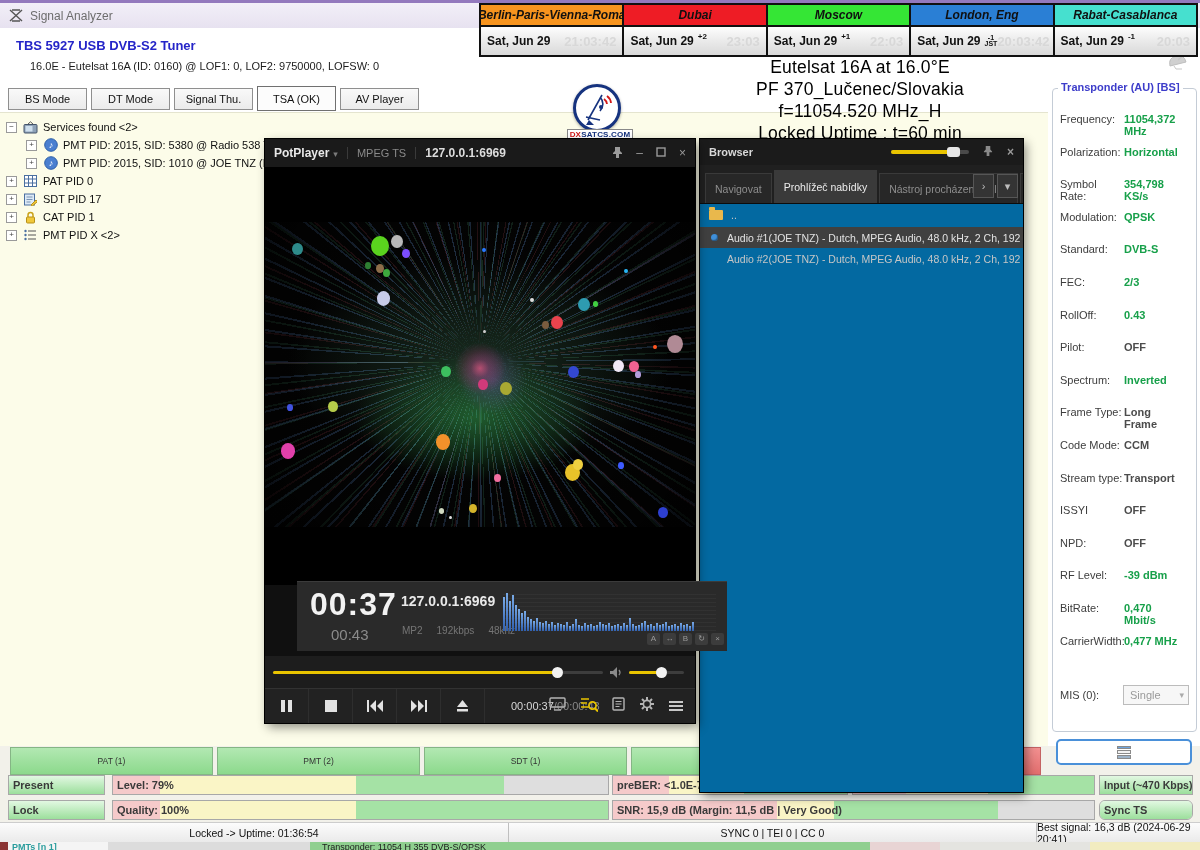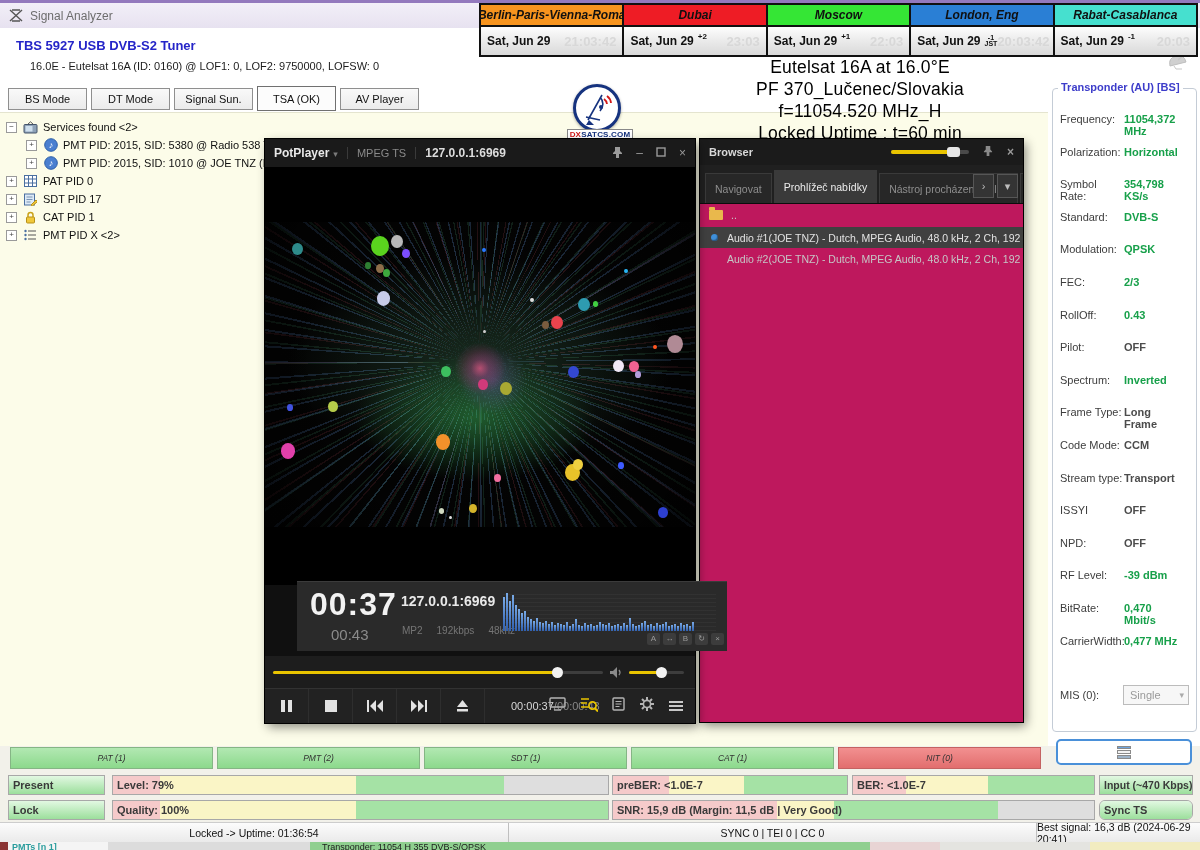--- a/index.html
+++ b/index.html
@@ -77,21 +77,21 @@
   .line .knob{position:absolute;top:-4px;width:11px;height:11px;background:#f2f2f2;border-radius:50%;margin-left:-5px;}
   .seek-line{left:8px;width:330px;} .vol-line{left:364px;width:55px;}
   .spk{position:absolute;left:344px;top:9px;}
   .pctrl{position:absolute;top:549px;left:0;width:430px;height:35px;background:#222;border-top:1px solid #323232;box-sizing:border-box;display:flex;align-items:stretch;}
   .cbtn{width:43px;display:flex;align-items:center;justify-content:center;border-right:1px solid #2e2e2e;}
   .ctime{margin-left:26px;display:flex;align-items:center;font-size:11px;color:#d8d8d8;white-space:nowrap;}
   .ctime .dur{color:#888;}
   .rico{position:absolute;right:0;top:0;height:34px;display:flex;align-items:center;gap:14px;padding-right:12px;}
   .hamb{display:flex;flex-direction:column;gap:2px;} .hamb i{width:14px;height:2px;background:#c8c8c8;}
   
-  .browser{position:absolute;left:700px;top:139px;width:323px;height:583px;background:#be185d;box-shadow:0 0 0 1px #000,3px 4px 10px rgba(0,0,0,.45);z-index:4;}
+  .browser{position:absolute;left:700px;top:139px;width:323px;height:653px;background:#0369a1;box-shadow:0 0 0 1px #000,3px 4px 10px rgba(0,0,0,.45);z-index:4;}
   .btitle{position:absolute;top:0;left:0;right:0;height:26px;display:flex;align-items:center;padding:0 9px;color:#d8d8d8;font-size:11px;font-weight:bold;background:#1b1b1b;}
   .bslider{margin-left:auto;position:relative;width:78px;height:4px;background:#4a4a4a;border-radius:2px;}
   .bslider .bfill{position:absolute;left:0;top:0;bottom:0;width:76%;background:#e9c400;border-radius:2px;}
   .bslider .bknob{position:absolute;left:72%;top:-3px;width:13px;height:10px;background:#e6e6e6;border-radius:3px;}
   .btitle .bwb{color:#9a9a9a;font-size:12px;margin-left:14px;}
   .btabs{position:absolute;top:26px;left:0;right:0;height:38px;background:#202020;border-bottom:1px solid #0c0c0c;display:flex;align-items:flex-end;padding:0 5px;overflow:hidden;}
   .btab{height:30px;display:flex;align-items:center;padding:0 9px;background:#272727;border:1px solid #3a3a3a;border-bottom:none;color:#8e8e8e;font-size:10.5px;margin-right:2px;white-space:nowrap;box-sizing:border-box;}
   .btab.active{background:#3a3a3a;color:#ececec;height:33px;}
   .btab-btns{position:absolute;right:5px;bottom:5px;display:flex;gap:3px;}
   .btab-btns span{width:21px;height:24px;background:#343434;border:1px solid #565656;color:#bdbdbd;font-size:11px;display:flex;align-items:center;justify-content:center;box-sizing:border-box;}
@@ -113,21 +113,21 @@
   .mis-row{position:absolute;left:7px;top:596px;right:7px;display:flex;align-items:center;font-size:11px;color:#3d3d3d;justify-content:space-between;}
   .mis-select{width:66px;height:20px;border:1px solid #bcbcbc;background:#f7f7f7;color:#9a9a9a;font-size:11px;display:flex;align-items:center;padding-left:6px;box-sizing:border-box;position:relative;}
   .mis-select .mchev{position:absolute;right:4px;color:#aaa;font-size:9px;}
   
   .bottom-bg{position:absolute;left:0;top:746px;width:1200px;height:76px;background:#f2f1ea;}
   .side-button{position:absolute;left:1056px;top:739px;width:136px;height:26px;background:#fff;border:2px solid #4a90d9;border-radius:5px;display:flex;align-items:center;justify-content:center;box-sizing:border-box;}
   .stack-ic{width:14px;height:13px;display:flex;flex-direction:column;gap:1px;}
   .stack-ic i{flex:1;border:1px solid #8a8a8a;box-sizing:border-box;}
   .stack-ic i:nth-child(1){background:#6ea4dd;} .stack-ic i:nth-child(2){background:#f2f2f2;} .stack-ic i:nth-child(3){background:#9db3c8;}
   .psi-row{position:absolute;left:10px;top:747px;display:flex;gap:4px;}
-  .psi{width:203px;height:22px;display:flex;align-items:center;justify-content:center;font-size:8.5px;font-style:italic;color:#333;border:1px solid #85b585;background:linear-gradient(#b2e8b2,#8cd98c);box-sizing:border-box;}
+  .psi{width:203px;height:28px;display:flex;align-items:center;justify-content:center;font-size:8.5px;color:#333;border:1px solid #85b585;background:linear-gradient(#b2e8b2,#8cd98c);box-sizing:border-box;}
   .psi.bad{background:linear-gradient(#f29090,#e26e6e);border-color:#c46262;}
   .ibox{position:absolute;height:20px;border:1px solid #a8a8a8;box-sizing:border-box;overflow:hidden;background:#e4e4e4;}
   .ibox .txt{position:absolute;left:4px;top:2.5px;font-size:11px;font-weight:bold;color:#3a3a3a;white-space:nowrap;z-index:2;}
   .seg{position:absolute;top:0;bottom:0;}
   .seg.pk{background:#f5caca;} .seg.yl{background:#faf5c6;} .seg.gr{background:#a5e2a5;} .seg.gy{background:#dedede;} .seg.grad{background:linear-gradient(#e2f8e2,#9cdf9c);}
   .statusbar{position:absolute;left:0;top:822px;width:1200px;height:20px;background:linear-gradient(#fcfcfc,#eaeaea);border-top:1px solid #cdcdcd;display:flex;font-size:10.5px;color:#111;box-sizing:border-box;}
   .ssec{display:flex;align-items:center;justify-content:center;border-right:1px solid #bfbfbf;}
   .sliver{position:absolute;left:0;top:842px;width:1200px;height:8px;overflow:hidden;font-size:9px;line-height:10px;white-space:nowrap;}
   .sliver div{position:absolute;top:0;height:8px;overflow:hidden;}
 </style>
@@ -203,21 +203,21 @@
   <div class="overlay" id="overlay">
       <div>Eutelsat 16A at 16.0°E</div>
       <div>PF 370_Lučenec/Slovakia</div>
       <div>f=11054.520 MHz_H</div>
       <div>Locked Uptime : t=60 min</div>
     </div>
 
   <div class="tabs" id="tabs">
       <div class="tab">BS Mode</div>
       <div class="tab">DT Mode</div>
-      <div class="tab">Signal Sun.</div>
+      <div class="tab">Signal Thu.</div>
       <div class="tab active">TSA (OK)</div>
       <div class="tab">AV Player</div>
     </div>
 
   <div class="client">
     <div class="tree" id="tree">
         <div class="trow" style="padding-left: 0px;">
           <span class="expander">−</span>
           <span class="ticon">
             <svg width="15" height="13" viewBox="0 0 15 13">
@@ -579,26 +579,26 @@
         </div>
         <div class="srow">
           <span class="lbl">Polarization:</span>
           <span class="val green">Horizontal</span>
         </div>
         <div class="srow">
           <span class="lbl">Symbol Rate:</span>
           <span class="val green">354,798 KS/s</span>
         </div>
         <div class="srow">
+          <span class="lbl">Modulation:</span>
+          <span class="val green">QPSK</span>
+        </div>
+        <div class="srow">
           <span class="lbl">Standard:</span>
           <span class="val green">DVB-S</span>
-        </div>
-        <div class="srow">
-          <span class="lbl">Modulation:</span>
-          <span class="val green">QPSK</span>
         </div>
         <div class="srow">
           <span class="lbl">FEC:</span>
           <span class="val green">2/3</span>
         </div>
         <div class="srow">
           <span class="lbl">RollOff:</span>
           <span class="val green">0.43</span>
         </div>
         <div class="srow">

